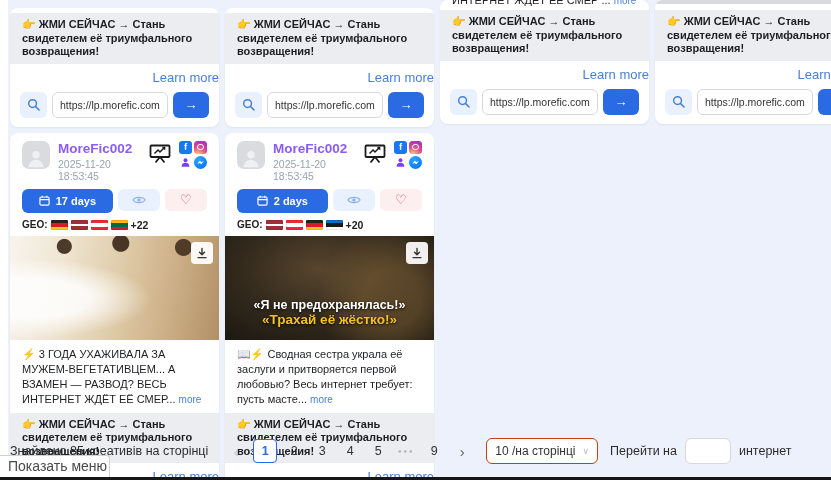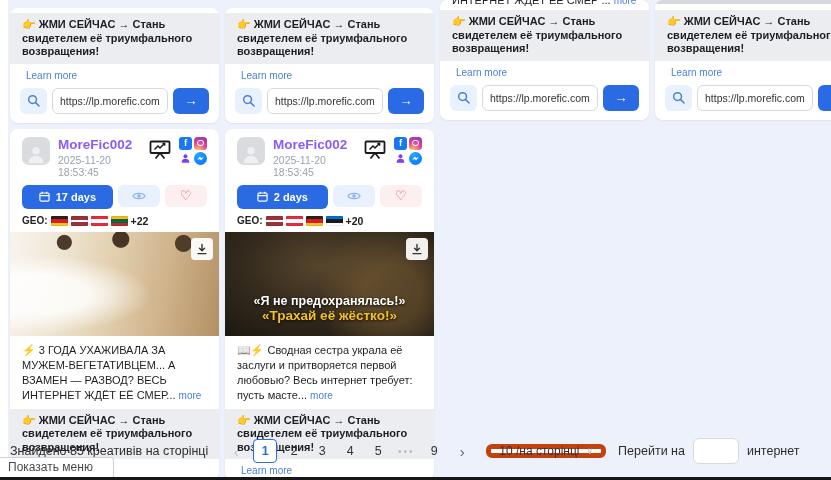--- a/index.html
+++ b/index.html
@@ -7,21 +7,21 @@
   .stage { position:relative; width:831px; height:480px; background:#edf1fb; overflow:hidden; font-family:"Liberation Sans",sans-serif; }
   .left-strip { position:absolute; left:0; top:0; width:8px; height:100%; background:#ffffff; z-index:4; }
   .cols { position:absolute; left:10px; top:0; display:flex; gap:6px; z-index:1; }
   .col { width:209px; flex:0 0 209px; }
   .card { background:#fff; border-radius:8px; overflow:hidden; box-shadow:0 1px 2px rgba(25,39,72,.07); }
   .tc-pad { margin-top:8px; padding-top:5px; }
   .clipped-line { margin-top:-6px; padding:0 12px 4px; font-size:11px; color:#1c1e21; white-space:nowrap; overflow:hidden; }
   .clipped-line .more-link { margin-left:3px; }
   .dark-sliver { height:4px; background:#d7d9dd; margin-bottom:6px; }
   .quote-bar { background:#ebedf0; padding:5px 12px; font-size:11px; font-weight:bold; color:#1c1e21; line-height:13.5px; }
-  .learn { color:#4a7fd6; font-size:10px; text-align:left; padding:6px 0 4px; cursor:pointer;margin-left:16px; }
+  .learn { color:#4a7fd6; font-size:13px; text-align:right; padding:6px 0 4px; cursor:pointer;margin-left:16px; }
   .url-row { display:flex; align-items:center; gap:5px; padding:3px 10px 9px; }
   .search-chip { width:27px; height:26px; flex:0 0 27px; border-radius:6px; background:#e8f1fd; display:flex; align-items:center; justify-content:center; cursor:pointer; }
   .url-input { flex:1 1 auto; min-width:0; height:26px; border:1px solid #d9d9d9; border-radius:6px; padding:0 7px; font-size:10.5px; color:#333; background:#fff; font-family:"Liberation Sans",sans-serif; }
   .btn-blue { height:26px; border:none; border-radius:6px; background:#2a6ae3; color:#fff; display:flex; align-items:center; justify-content:center; cursor:pointer; }
   .arrow-btn { width:36px; flex:0 0 36px; font-size:13px; }
   
   .header { display:flex; align-items:flex-start; padding:8px 12px 4px; }
   .avatar { width:28px; height:28px; border-radius:7px; background:#d9dbde; display:flex; align-items:flex-end; justify-content:center; overflow:hidden; margin-right:8px; flex:0 0 28px; }
   .name { font-size:13.5px; font-weight:bold; color:#8b5cf6; line-height:15px; }
   .date { font-size:10.5px; color:#9aa3ad; margin-top:2px; }
@@ -65,27 +65,27 @@
   .body-txt { padding:7px 12px 6px; font-size:11px; line-height:15px; color:#1c1e21; }
   .more-link { color:#4a7fd6; font-size:10px; cursor:pointer; text-decoration:none; }
   
   .pager { position:absolute; left:10px; right:0; top:438px; display:flex; align-items:center; font-size:12.5px; color:#2c2c2c; z-index:2; }
   .found { margin-right:14px; }
   .pg-item { min-width:22px; height:24px; display:flex; align-items:center; justify-content:center; margin:0 3px; font-size:12.5px; color:#333; cursor:pointer; border-radius:4px; }
   .pg-active { border:1px solid #2a6ae3; color:#2a6ae3; background:#fff; font-weight:bold; min-width:24px; }
   .pg-arrow { color:#c3c3c3; font-size:15px; }
   .pg-next { color:#666; }
   .pg-dots { color:#b9b9b9; letter-spacing:2px; font-size:10px; cursor:pointer; }
-  .size-select { height:14px; border:5px solid #c2410c; border-radius:6px; background:#fff; display:flex; align-items:center; gap:7px; padding:0 8px; font-size:12px; color:#333; margin-left:10px; cursor:pointer; }
+  .size-select { height:26px; border:1px solid #c2410c; border-radius:6px; background:#fff; display:flex; align-items:center; gap:7px; padding:0 8px; font-size:12px; color:#333; margin-left:10px; cursor:pointer; }
   .chev { color:#b9b9b9; font-size:9px; }
   .goto-label { margin-left:12px; }
   .goto-input { width:46px; height:26px; border:1px solid #d9d9d9; border-radius:6px; background:#fff; margin:0 8px; }
   
   .footer-strip { position:absolute; bottom:0; left:0; width:100%; height:3px; background:#161616; z-index:6; }
-  .menu-tip { position:absolute; bottom:3px; left:0; background:#fff; border:1px solid #d2d2d2; border-left:none; border-bottom:none; border-top-right-radius:3px; padding:2px 20px 3px 8px; font-size:12px; color:#4a4a4a; z-index:6; cursor:pointer; }
+  .menu-tip { position:absolute; bottom:3px; left:0; background:#fff; border:1px solid #d2d2d2; border-left:none; border-bottom:none; border-top-right-radius:3px; padding:2px 2px 3px 8px; font-size:14px; color:#4a4a4a; z-index:6; cursor:pointer; }
 </style>
 </head>
 <body>
 
 <div class="stage">
   <div class="left-strip"></div>
 
   <div class="cols">
 
     <div class="col">

